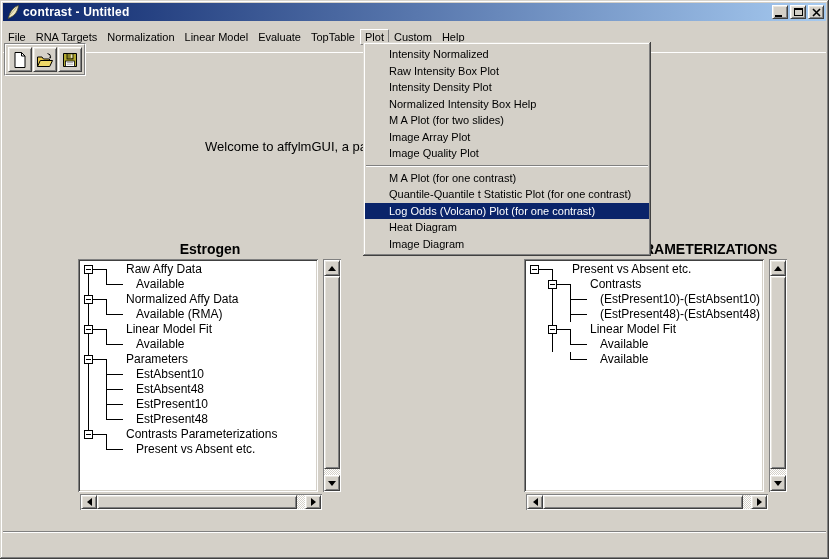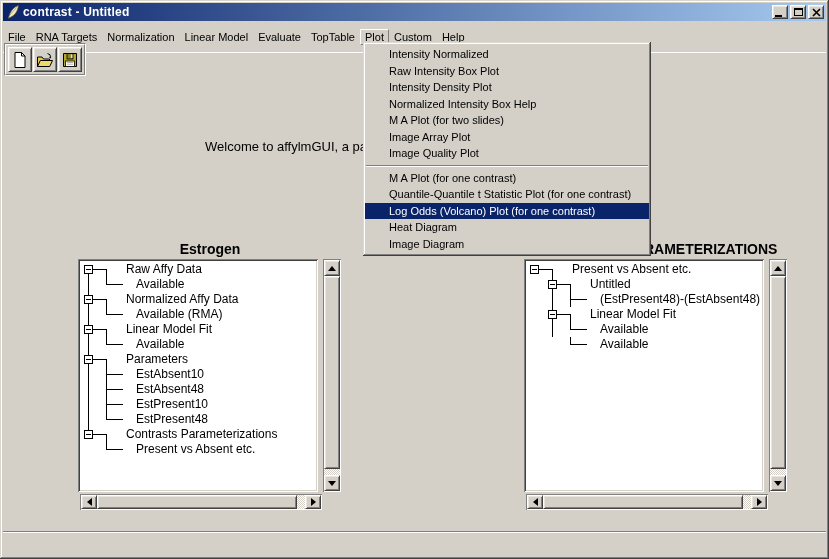--- a/index.html
+++ b/index.html
@@ -303,21 +303,27 @@
           <span class="tlabel" style="left: 46px;">Present vs Absent etc.</span>
         </div>
         <div class="trow">
           <span class="tseg" style="left: 26px; top: 0px; width: 1px; height: 3px;"></span>
           <span class="tseg" style="left: 26px; top: 12px; width: 1px; height: 3px;"></span>
           <span class="tseg" style="left: 31px; top: 7px; width: 14px; height: 1px;"></span>
           <span class="tseg" style="left: 44px; top: 7px; width: 1px; height: 8px;"></span>
           <span class="tbox9" style="left: 22px;">
             <span class="tminus"></span>
           </span>
-          <span class="tlabel" style="left: 64px;">Untitled</span>
+          <span class="tlabel" style="left: 64px;">Contrasts</span>
+        </div>
+        <div class="trow">
+          <span class="tseg" style="left: 26px; top: 0px; width: 1px; height: 15px;"></span>
+          <span class="tseg" style="left: 44px; top: 0px; width: 1px; height: 15px;"></span>
+          <span class="tseg" style="left: 45px; top: 7px; width: 16px; height: 1px;"></span>
+          <span class="tlabel" style="left: 74px;">(EstPresent10)-(EstAbsent10)</span>
         </div>
         <div class="trow">
           <span class="tseg" style="left: 26px; top: 0px; width: 1px; height: 15px;"></span>
           <span class="tseg" style="left: 44px; top: 0px; width: 1px; height: 15px;"></span>
           <span class="tseg" style="left: 45px; top: 7px; width: 16px; height: 1px;"></span>
           <span class="tlabel" style="left: 74px;">(EstPresent48)-(EstAbsent48)</span>
         </div>
         <div class="trow">
           <span class="tseg" style="left: 26px; top: 0px; width: 1px; height: 3px;"></span>
           <span class="tseg" style="left: 26px; top: 12px; width: 1px; height: 3px;"></span>

